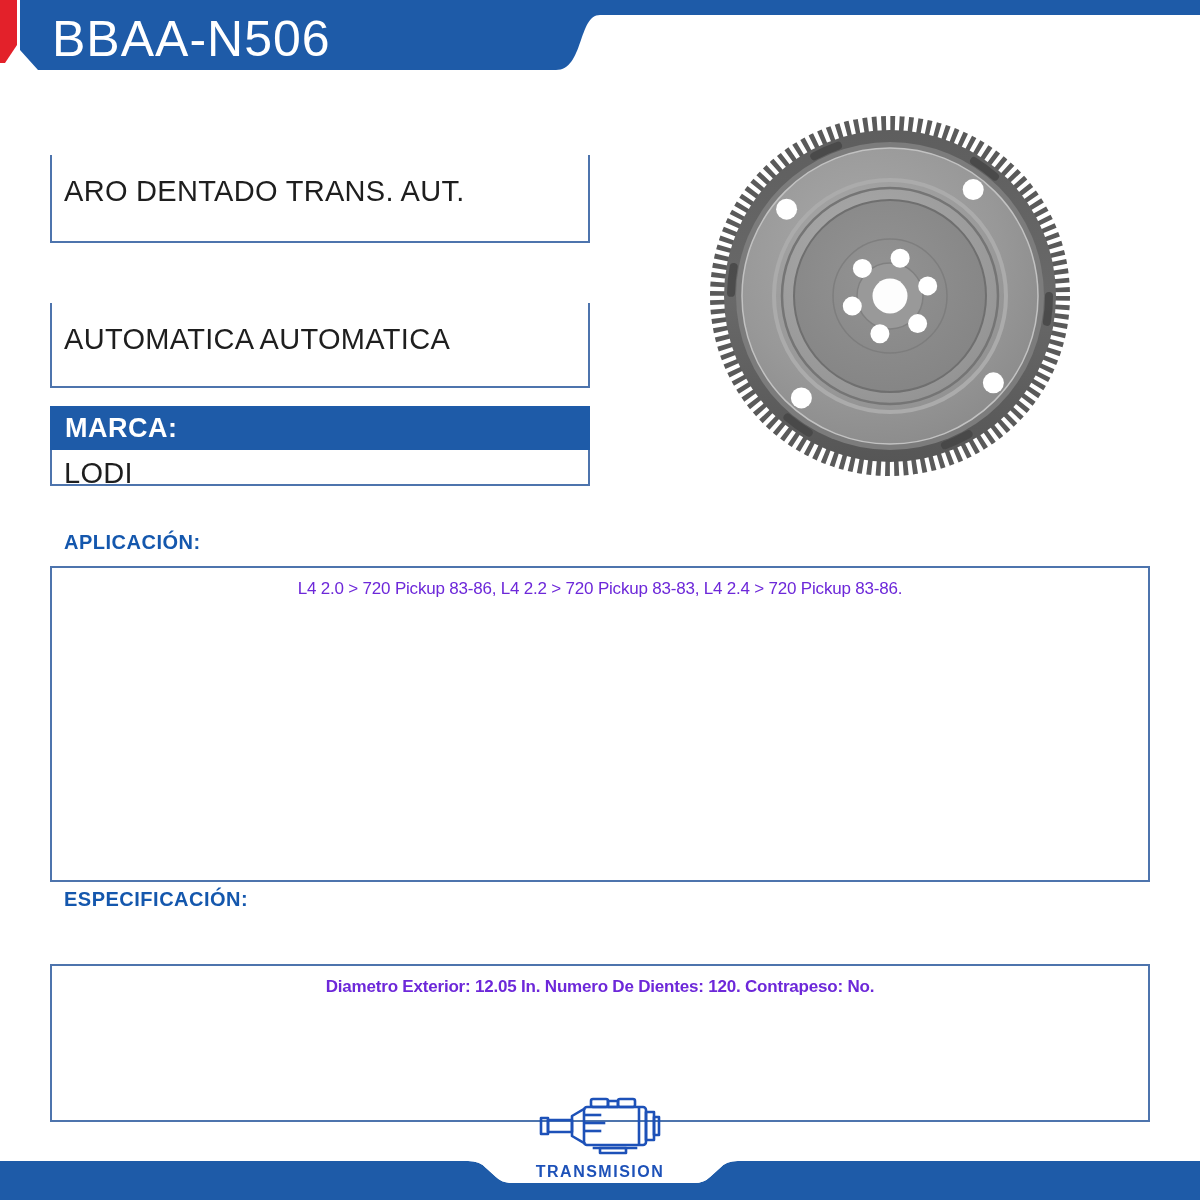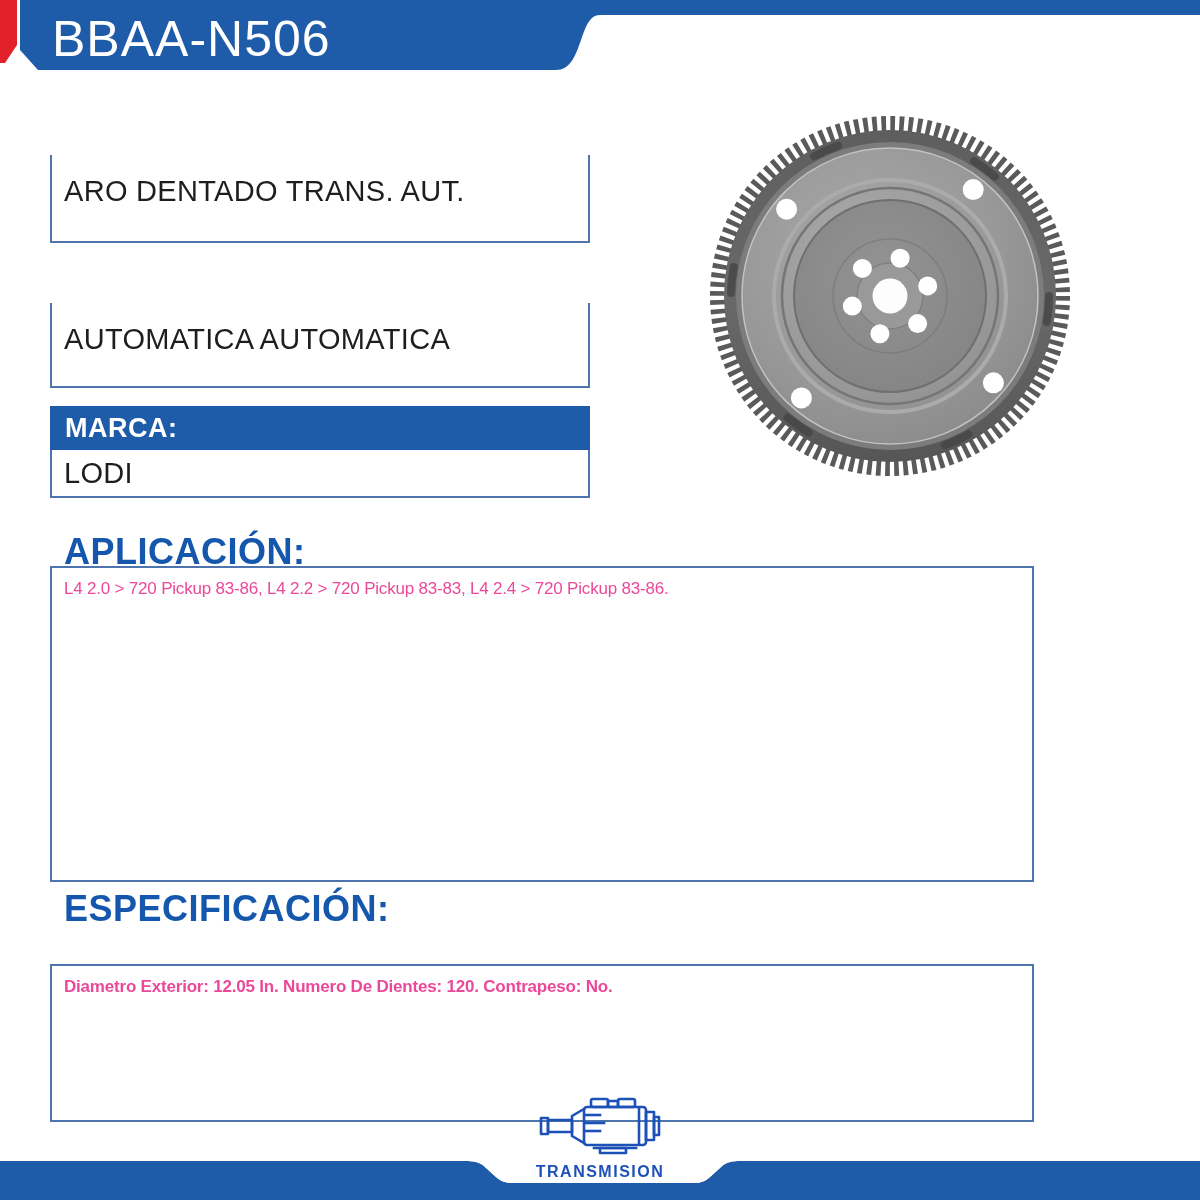--- a/index.html
+++ b/index.html
@@ -29,34 +29,34 @@
   .bar-marca     { top:406px; height:44px; }
 
   .value-box {
     position:absolute; left:50px; width:540px; background:#ffffff;
     border:2px solid #4d74ad; border-top:none;
     color:#1e1e1e; font-size:29px; letter-spacing:0.3px;
     padding:20px 12px 0 12px;
   }
   .box-producto  { top:155px; height:88px; }
   .box-categoria { top:303px; height:85px; }
-  .box-marca     { top:450px; height:48px; padding-top:7px; }
+  .box-marca     { top:450px; height:36px; padding-top:7px; }
 
   
   .sec-heading {
     position:absolute; left:64px; color:#1457ad; font-weight:800;
-    font-size:36px; letter-spacing:0.5px; white-space:nowrap;
+    font-size:20px; letter-spacing:0.5px; white-space:nowrap;
   }
   .head-aplicacion     { top:531px; }
   .head-especificacion { top:888px; }
 
   .big-box {
-    position:absolute; left:50px; width:984px; background:#ffffff;
-    border:2px solid #4d74ad; color:#ec4899; font-size:17px;
-    padding:9px 12px 0 12px; letter-spacing:-0.2px; line-height:24px;
+    position:absolute; left:50px; width:1100px; background:#ffffff;
+    border:2px solid #4d74ad; color:#6d28d9; font-size:17px;
+    padding:9px 12px 0 12px; letter-spacing:-0.2px; line-height:24px;text-align:center;
   }
   .box-aplicacion     { top:566px; height:316px; }
   .box-especificacion { top:964px; height:158px;font-weight:bold; }
 
   
   .product-image { position:absolute; left:705px; top:110px; width:370px; height:372px; }
 
   
   .footer-shape { position:absolute; left:0; top:1160px; width:1200px; height:40px; }
   .transmission-icon { position:absolute; left:538px; top:1094px; width:132px; height:64px; }

